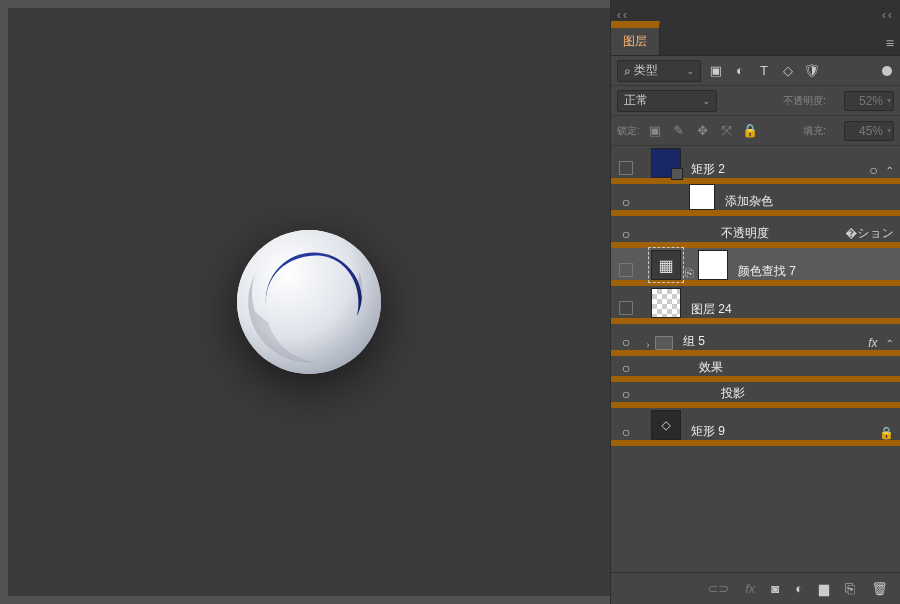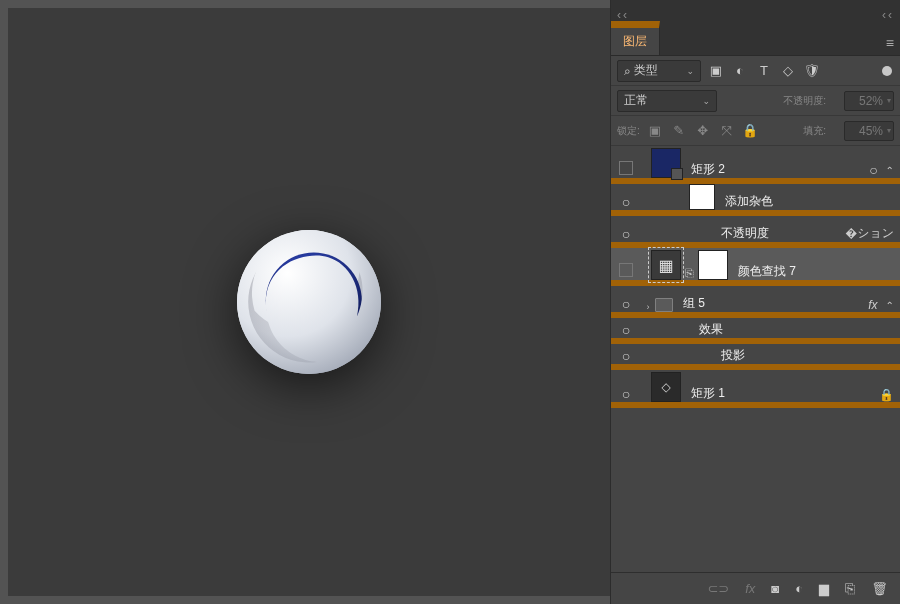--- a/index.html
+++ b/index.html
@@ -194,20 +194,26 @@
       <span class="vis dim"><span class="box"></span></span>
       <span class="pad1"></span>
       <div class="thumb sel" style="background:#3a3a3a;display:flex;align-items:center;justify-content:center">
         <span class="adj-ic">▦</span>
       </div>
       <span class="link-ic">⎘</span>
       <div class="thumb mask"></div>
       <span class="lname">颜色查找 7</span>
     </div>
 
+    <div class="layer">
+      <span class="vis dim"><span class="box"></span></span>
+      <span class="pad1"></span>
+      <div class="thumb trans"></div>
+      <span class="lname">图层 24</span>
+    </div>
 
     <div class="sublayer">
       <span class="vis"><span class="eye">○</span></span>
       <span class="disclose">›</span>
       <span class="folder-ic"></span>
       <span class="lname">组 5</span>
       <div class="rt">
         <span style="font-style:italic">fx</span>
         <span class="caret-up">⌃</span>
       </div>
@@ -224,21 +230,21 @@
       <span class="pad4"></span>
       <span class="lname">投影</span>
     </div>
 
     <div class="layer">
       <span class="vis"><span class="eye">○</span></span>
       <span class="pad1"></span>
       <div class="thumb crop">
           <span>◇</span>
         </div>
-      <span class="lname">矩形 1</span>
+      <span class="lname">矩形 9</span>
       <div class="rt">
           <span>🔒</span>
         </div>
     </div>
 
   </div>
 
   <div class="bottom">
     <span class="dim">⊂⊃</span>
     <span class="dim" style="font-style:italic">fx</span>

